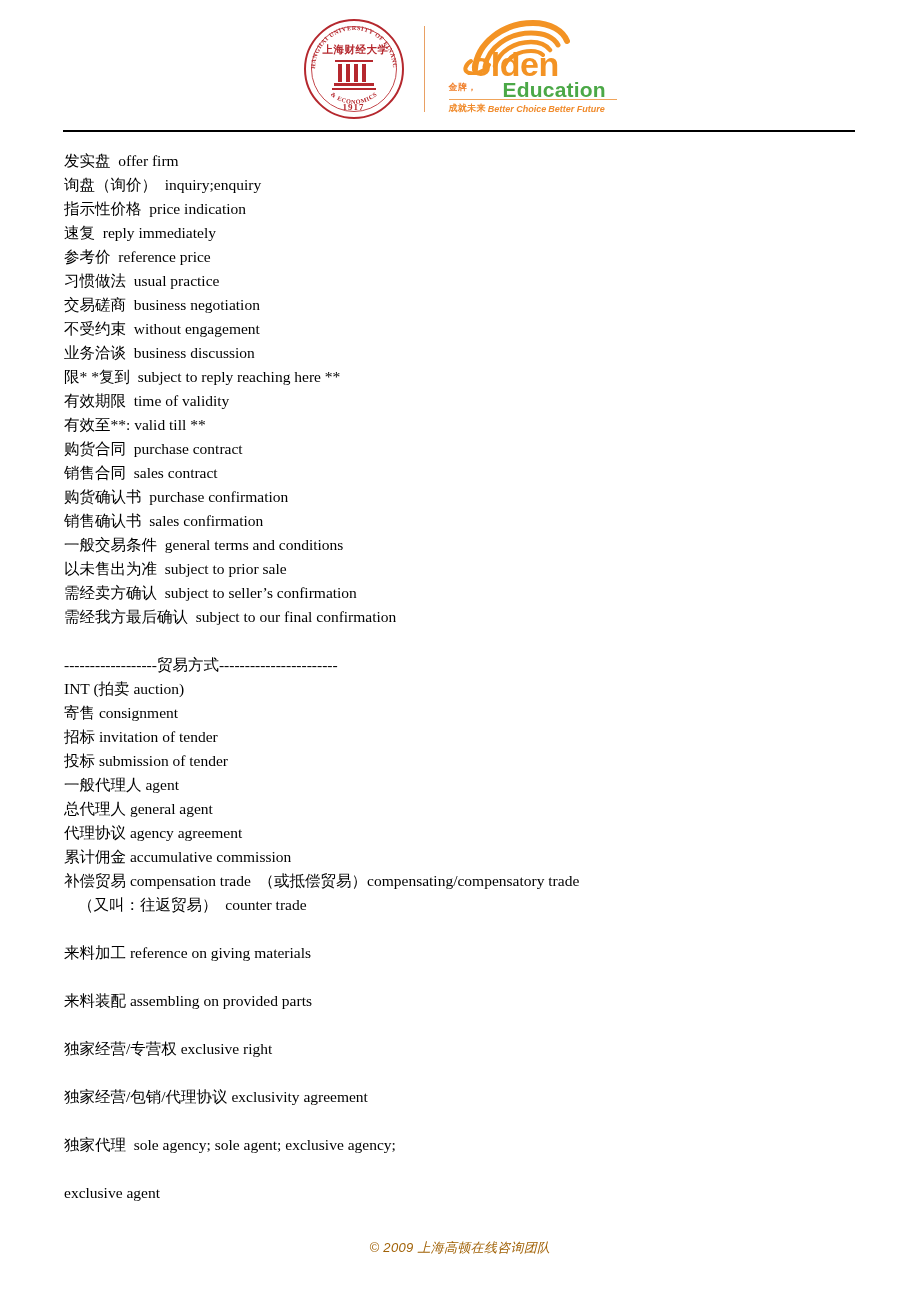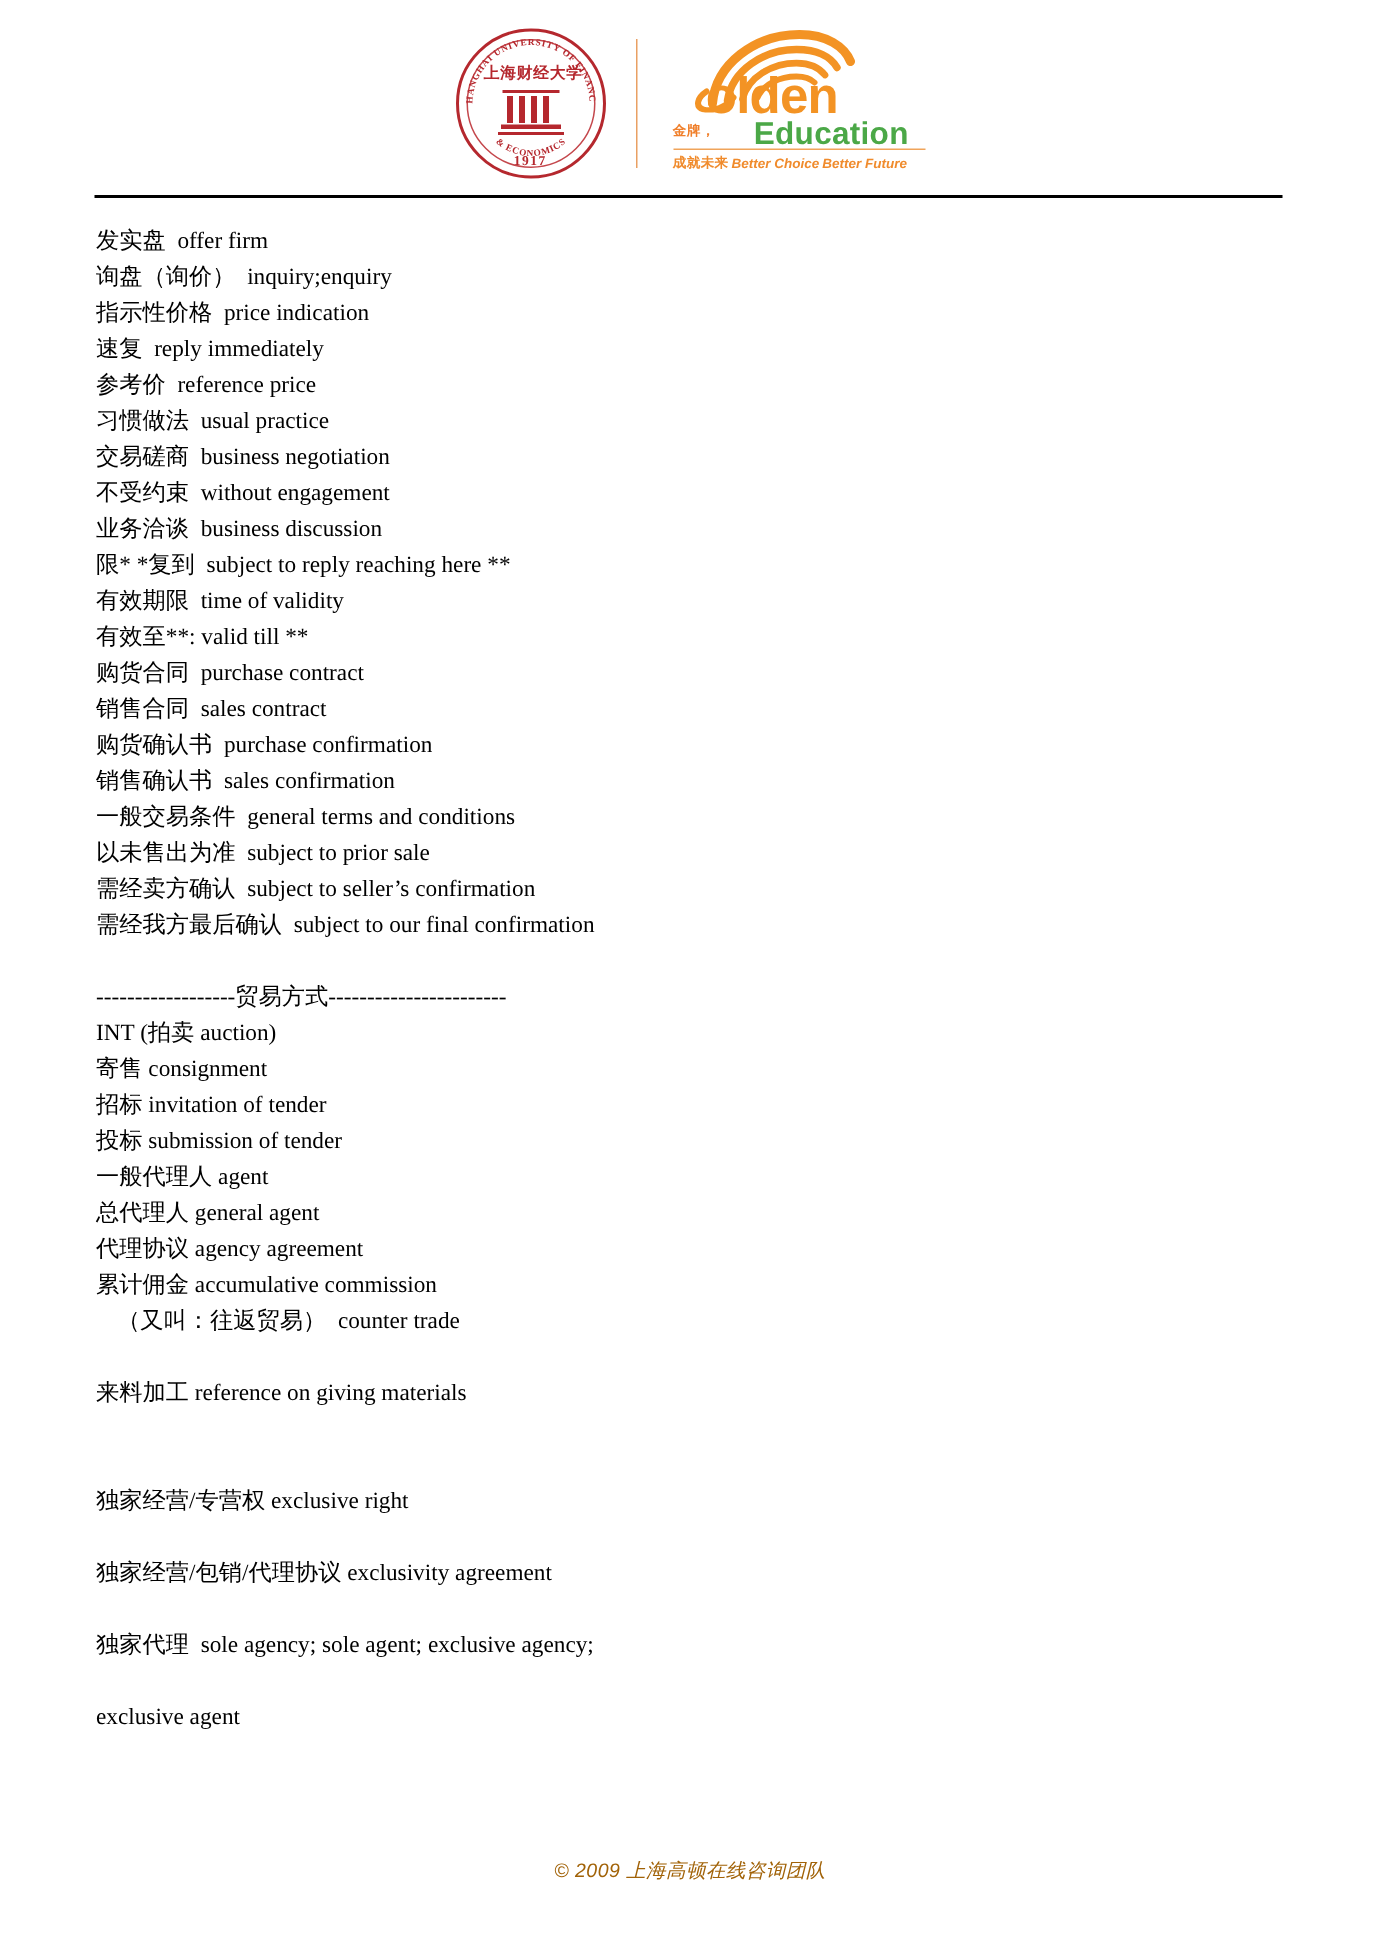--- a/index.html
+++ b/index.html
@@ -323,24 +323,26 @@
     <div class="line blank"></div>
     <div class="line">------------------贸易方式-----------------------</div>
     <div class="line">INT (拍卖 auction)</div>
     <div class="line">寄售 consignment</div>
     <div class="line">招标 invitation of tender</div>
     <div class="line">投标 submission of tender</div>
     <div class="line">一般代理人 agent</div>
     <div class="line">总代理人 general agent</div>
     <div class="line">代理协议 agency agreement</div>
     <div class="line">累计佣金 accumulative commission</div>
+    <div class="line">补偿贸易 compensation trade  （或抵偿贸易）compensating/compensatory trade</div>
     <div class="line indent">（又叫：往返贸易）  counter trade</div>
     <div class="line blank"></div>
     <div class="line">来料加工 reference on giving materials</div>
     <div class="line blank"></div>
+    <div class="line">来料装配 assembling on provided parts</div>
     <div class="line blank"></div>
     <div class="line">独家经营/专营权 exclusive right</div>
     <div class="line blank"></div>
     <div class="line">独家经营/包销/代理协议 exclusivity agreement</div>
     <div class="line blank"></div>
     <div class="line">独家代理  sole agency; sole agent; exclusive agency;</div>
     <div class="line blank"></div>
     <div class="line">exclusive agent</div>
   </div>
 

